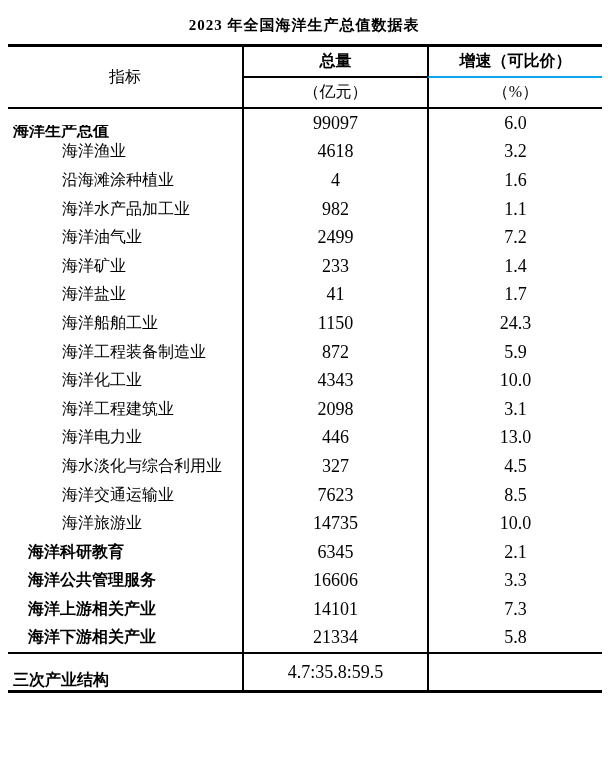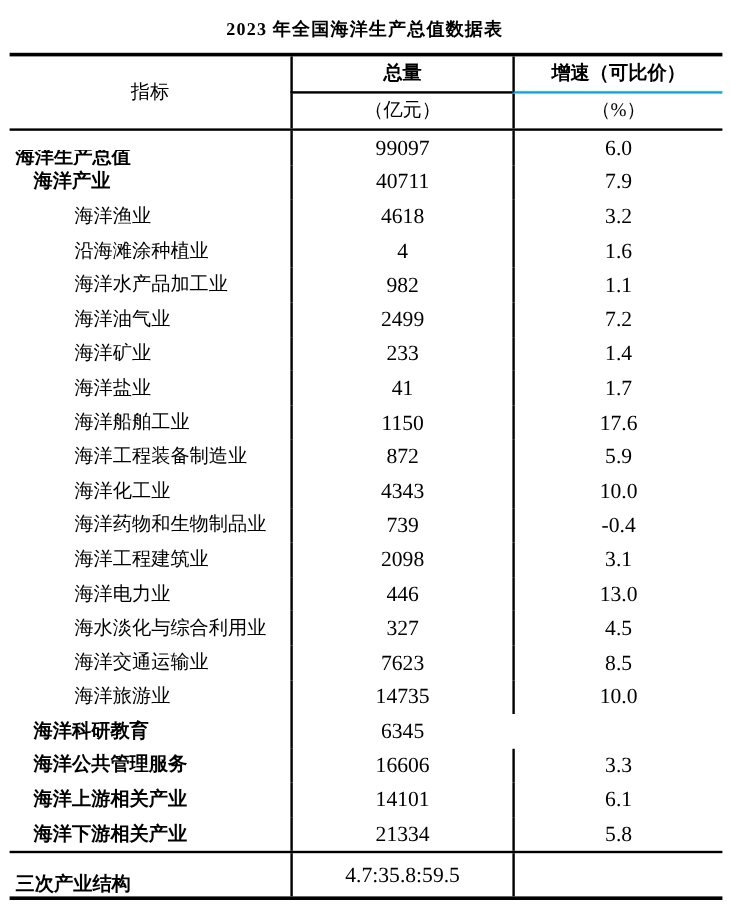--- a/index.html
+++ b/index.html
@@ -60,25 +60,20 @@
       <div class="th th-growth-unit">（%）</div>
     </div>
 
     <div>
   <div class="trow indent-0 bold">
     <div class="c-label">海洋生产总值</div>
     <div class="c-total">99097</div>
     <div class="c-growth">6.0</div>
   </div>
 
-  <div class="trow indent-1 bold">
-    <div class="c-label">海洋产业</div>
-    <div class="c-total">40711</div>
-    <div class="c-growth">7.9</div>
-  </div>
 
   <div class="trow indent-2">
     <div class="c-label">海洋渔业</div>
     <div class="c-total">4618</div>
     <div class="c-growth">3.2</div>
   </div>
 
   <div class="trow indent-2">
     <div class="c-label">沿海滩涂种植业</div>
     <div class="c-total">4</div>
@@ -105,40 +100,35 @@
 
   <div class="trow indent-2">
     <div class="c-label">海洋盐业</div>
     <div class="c-total">41</div>
     <div class="c-growth">1.7</div>
   </div>
 
   <div class="trow indent-2">
     <div class="c-label">海洋船舶工业</div>
     <div class="c-total">1150</div>
-    <div class="c-growth">17.6</div>
+    <div class="c-growth">24.3</div>
   </div>
 
   <div class="trow indent-2">
     <div class="c-label">海洋工程装备制造业</div>
     <div class="c-total">872</div>
     <div class="c-growth">5.9</div>
   </div>
 
   <div class="trow indent-2">
     <div class="c-label">海洋化工业</div>
     <div class="c-total">4343</div>
     <div class="c-growth">10.0</div>
   </div>
 
-  <div class="trow indent-2">
-    <div class="c-label">海洋药物和生物制品业</div>
-    <div class="c-total">739</div>
-    <div class="c-growth">-0.4</div>
-  </div>
 
   <div class="trow indent-2">
     <div class="c-label">海洋工程建筑业</div>
     <div class="c-total">2098</div>
     <div class="c-growth">3.1</div>
   </div>
 
   <div class="trow indent-2">
     <div class="c-label">海洋电力业</div>
     <div class="c-total">446</div>
@@ -159,32 +149,33 @@
 
   <div class="trow indent-2">
     <div class="c-label">海洋旅游业</div>
     <div class="c-total">14735</div>
     <div class="c-growth">10.0</div>
   </div>
 
   <div class="trow indent-1 bold">
     <div class="c-label">海洋科研教育</div>
     <div class="c-total">6345</div>
+    <div class="c-growth">2.1</div>
   </div>
 
   <div class="trow indent-1 bold">
     <div class="c-label">海洋公共管理服务</div>
     <div class="c-total">16606</div>
     <div class="c-growth">3.3</div>
   </div>
 
   <div class="trow indent-1 bold">
     <div class="c-label">海洋上游相关产业</div>
     <div class="c-total">14101</div>
-    <div class="c-growth">6.1</div>
+    <div class="c-growth">7.3</div>
   </div>
 
   <div class="trow indent-1 bold">
     <div class="c-label">海洋下游相关产业</div>
     <div class="c-total">21334</div>
     <div class="c-growth">5.8</div>
   </div>
 </div>
 
     <div class="trow footer-row indent-0 bold">

